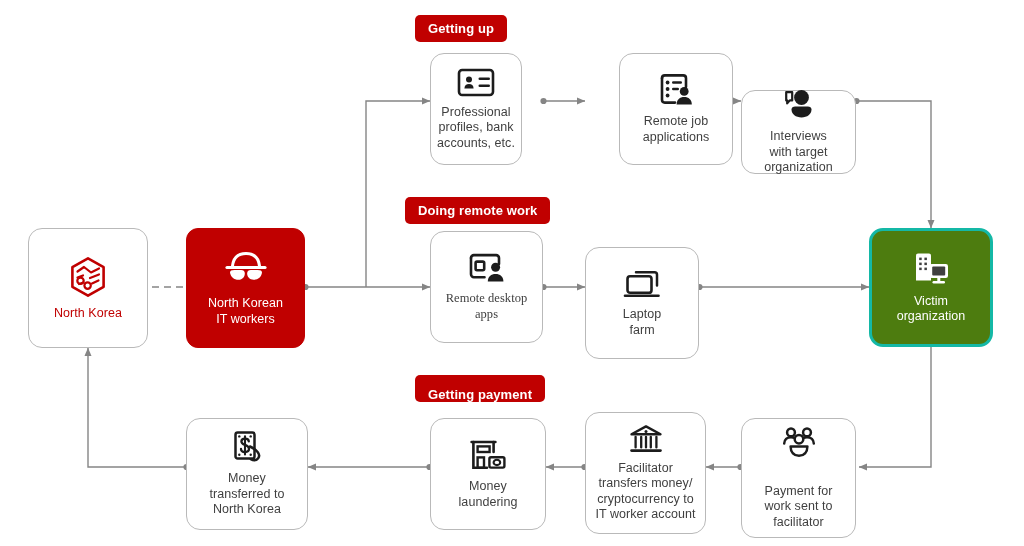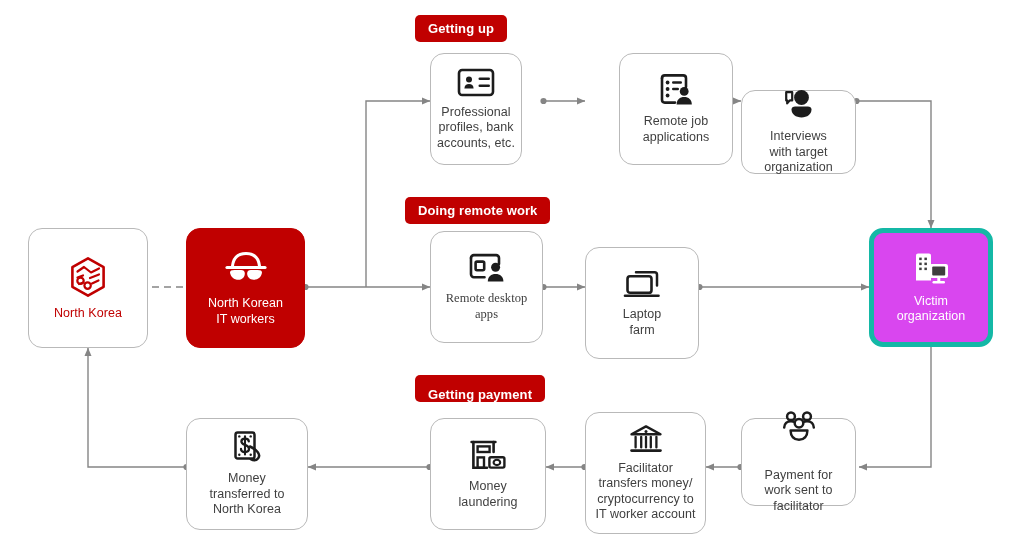--- a/index.html
+++ b/index.html
@@ -58,22 +58,22 @@
 
   .node.plain .label { color: #3f3f3f; }
 
   .node.red {
     background: #C00000;
     border: 1px solid #C00000;
   }
   .node.red .label { color: #ffffff; }
 
   .node.dark {
-    background: #d946ef;
-    border: 5px solid #14b8a6;
+    background: #4d7c0f;
+    border: 3px solid #14b8a6;
     justify-content: center;
   }
   .node.dark .label { color: #ffffff; }
 
   .node.nk .label { color: #C00000; }
 
   
   .badge {
     position: absolute;
     box-sizing: border-box;
@@ -166,21 +166,21 @@
         <path d="M24 23 L33 19.5" fill="none" stroke="#C00000" stroke-width="2.2" stroke-linecap="round"></path>
         <path d="M13 29 L17.5 27.5" fill="none" stroke="#C00000" stroke-width="2.2" stroke-linecap="round"></path>
         <path d="M26 28.5 L32.5 25.5" fill="none" stroke="#C00000" stroke-width="2.2" stroke-linecap="round"></path>
         <circle cx="14.5" cy="25.8" r="3.2" fill="none" stroke="#C00000" stroke-width="2.2"></circle>
         <circle cx="21.6" cy="30.6" r="3.2" fill="none" stroke="#C00000" stroke-width="2.2"></circle>
       </svg>
     </span>
     <span class="label">North Korea</span>
   </div>
 
-  <div class="node red" style="left:186px; top:228px; width:119px; height:120px;">
+  <div class="node red" style="left:186px; top:228px; width:119px; height:120px;border-radius:12px;">
     <span class="ico">
       <svg width="46" height="40" viewBox="0 0 46 40">
         <path d="M9.5 17 C10.5 8.5 15 4.5 23 4.5 C31 4.5 35.5 8.5 36.5 17" fill="none" stroke="#ffffff" stroke-width="3" stroke-linecap="round"></path>
         <path d="M4 18.5 L42 18.5" stroke="#ffffff" stroke-width="3.2" stroke-linecap="round"></path>
         <path d="M7 23.5 C7 21.8 8.4 21 11.5 21 L18.2 21 C20.4 21 21.6 22 21.8 24
                  C22.1 27.6 19.6 30.8 15.4 30.8 C11 30.8 7.6 28 7 23.5 Z" fill="#ffffff"></path>
         <path d="M39 23.5 C39 21.8 37.6 21 34.5 21 L27.8 21 C25.6 21 24.4 22 24.2 24
                  C23.9 27.6 26.4 30.8 30.6 30.8 C35 30.8 38.4 28 39 23.5 Z" fill="#ffffff"></path>
       </svg>
     </span>
@@ -276,21 +276,21 @@
         <rect x="18.5" y="13" width="18.5" height="14" rx="2.2" fill="#ffffff"></rect>
         <rect x="21.2" y="15.6" width="13" height="8.8" rx="1" fill="#3f3f3f"></rect>
         <rect x="26.3" y="27" width="3" height="3.5" fill="#ffffff"></rect>
         <rect x="21.5" y="30" width="12.5" height="2.4" rx="1.2" fill="#ffffff"></rect>
       </svg>
     </span>
     <span class="label">Victim
 organization</span>
   </div>
 
-  <div class="node plain" style="left:741px; top:418px; width:115px; height:88px;gap:19px;">
+  <div class="node plain" style="left:741px; top:418px; width:115px; height:120px;gap:19px;">
     <span class="ico">
       <svg width="38" height="32" viewBox="0 0 38 32">
         <circle cx="11" cy="6.4" r="3.9" fill="none" stroke="#1c1c1c" stroke-width="2.5"></circle>
         <circle cx="27" cy="6.4" r="3.9" fill="none" stroke="#1c1c1c" stroke-width="2.5"></circle>
         <path d="M4.2 17.6 C4.2 13.4 7 11.2 11 11.2 C12.4 11.2 13.6 11.5 14.6 12" fill="none" stroke="#1c1c1c" stroke-width="2.5" stroke-linecap="round"></path>
         <path d="M33.8 17.6 C33.8 13.4 31 11.2 27 11.2 C25.6 11.2 24.4 11.5 23.4 12" fill="none" stroke="#1c1c1c" stroke-width="2.5" stroke-linecap="round"></path>
         <circle cx="19" cy="13.2" r="4.3" fill="none" stroke="#1c1c1c" stroke-width="2.5"></circle>
         <path d="M10.6 20.6 L27.4 20.6 C27.4 26.4 24 29.8 19 29.8 C14 29.8 10.6 26.4 10.6 20.6 Z" fill="none" stroke="#1c1c1c" stroke-width="2.5" stroke-linejoin="round"></path>
       </svg>
     </span>

